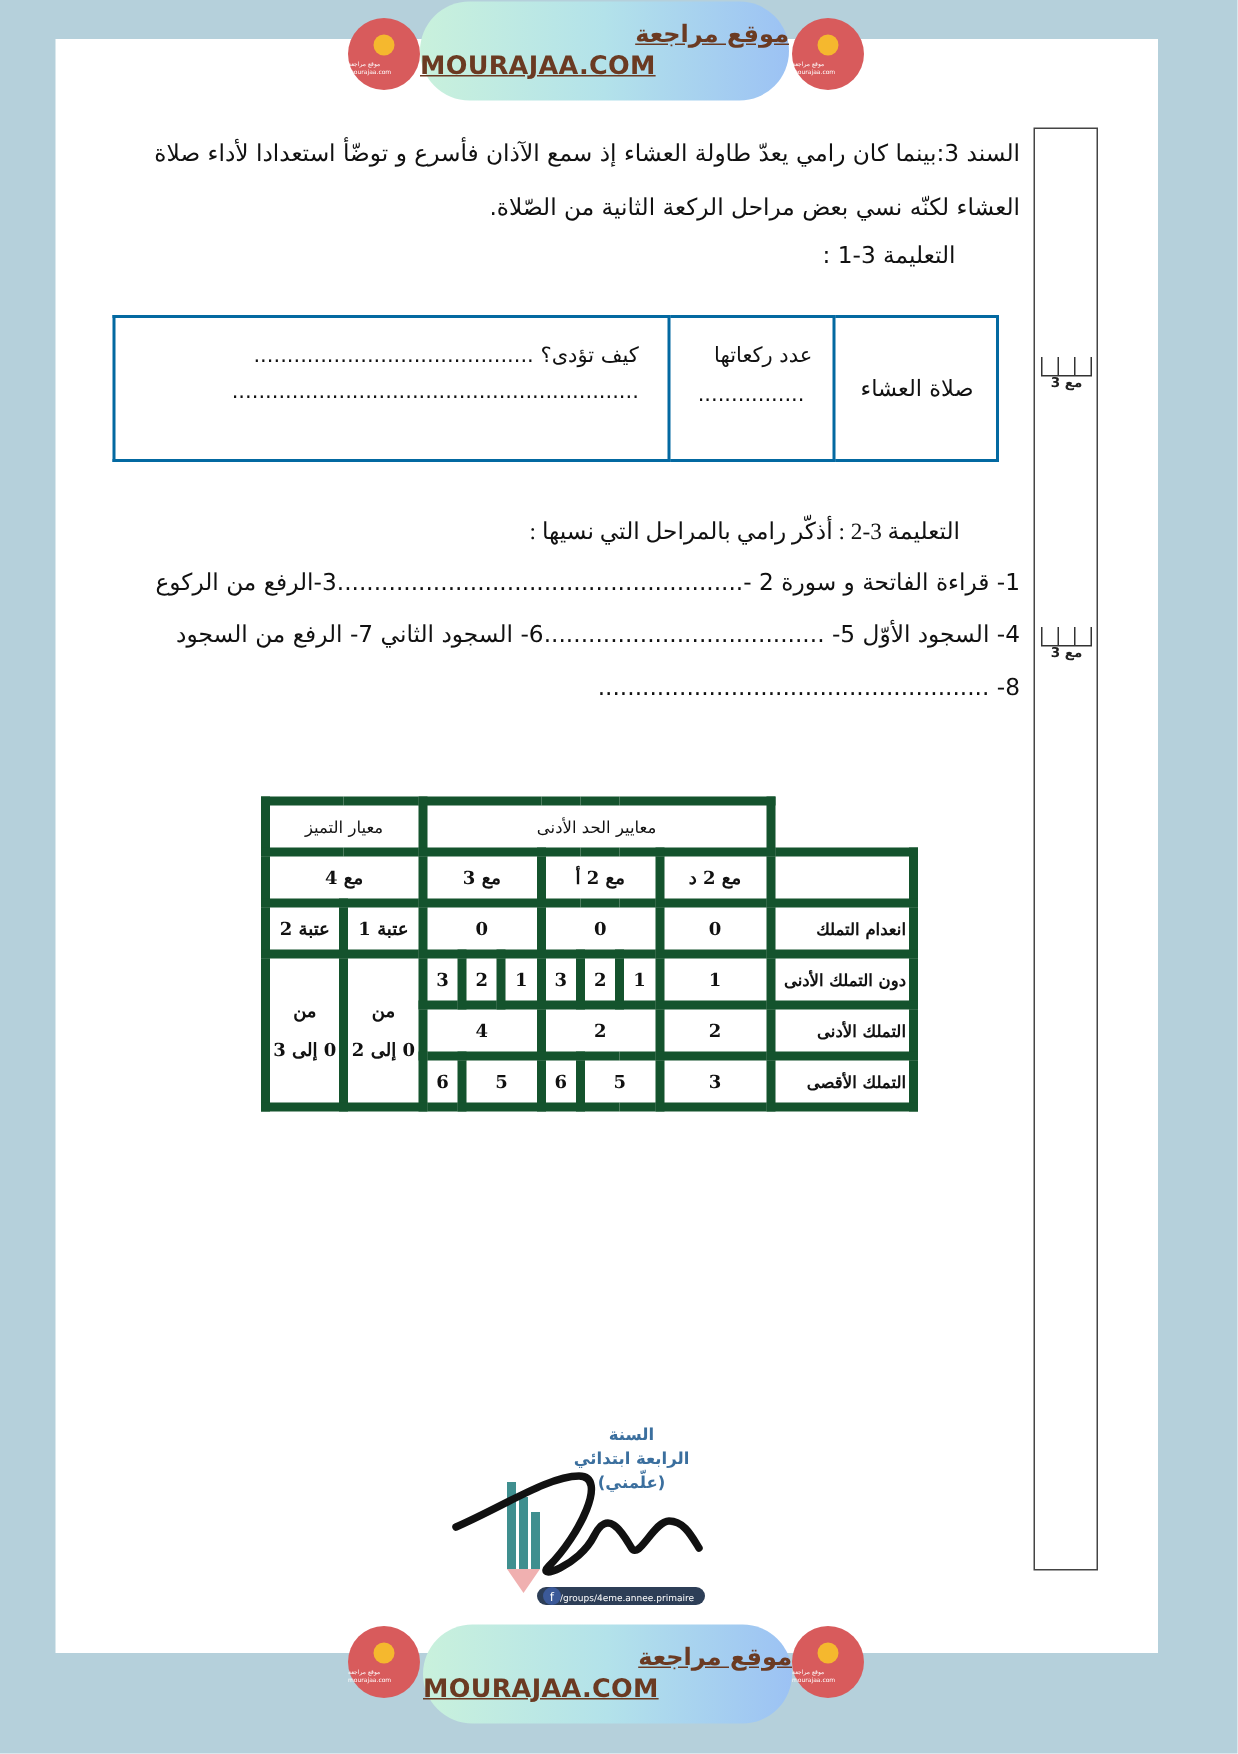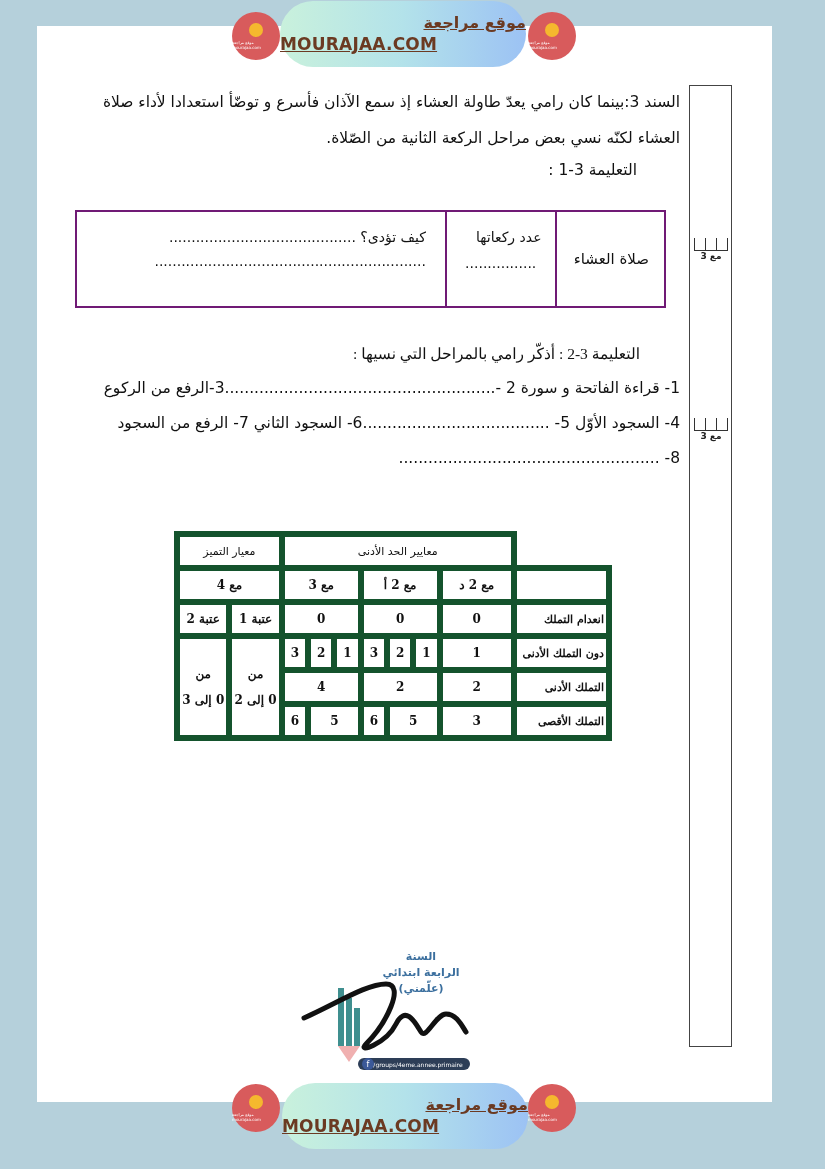--- a/index.html
+++ b/index.html
@@ -35,21 +35,21 @@
     border:1.5px solid #444; box-sizing:border-box;
   }
   .score {
     position:absolute; width:34px; font-size:9px; font-weight:bold; color:#222; text-align:center;
   }
   .score .ticks { height:12px; border-bottom:1px solid #333; display:flex; justify-content:space-between; position:relative; }
   .score .ticks span { width:1px; height:12px; background:#333; display:block; }
 
   table { border-collapse:collapse; }
   .t1 { position:absolute; left:75px; top:210px; width:591px; height:98px; }
-  .t1 td { border:2px solid #701a75; vertical-align:top; font-size:14px; color:#111; }
+  .t1 td { border:2px solid #0369a1; vertical-align:top; font-size:14px; color:#111; }
 
   .t2 { position:absolute; left:174px; top:531px; width:438px; }
   .t2 td { border:6px solid #14532d; text-align:center; font-family:"DejaVu Serif", serif; font-weight:bold; font-size:12px; color:#111; height:28px; padding:0; }
   .t2 td.lbl { text-align:right; padding-right:2px; font-size:11px;margin-top:40px; }
   .t2 td.empty { border-top:none; border-right:none; }
 
   .logo { position:absolute; left:296px; top:944px; width:180px; height:128px; }
 </style>
 </head>
 <body>

